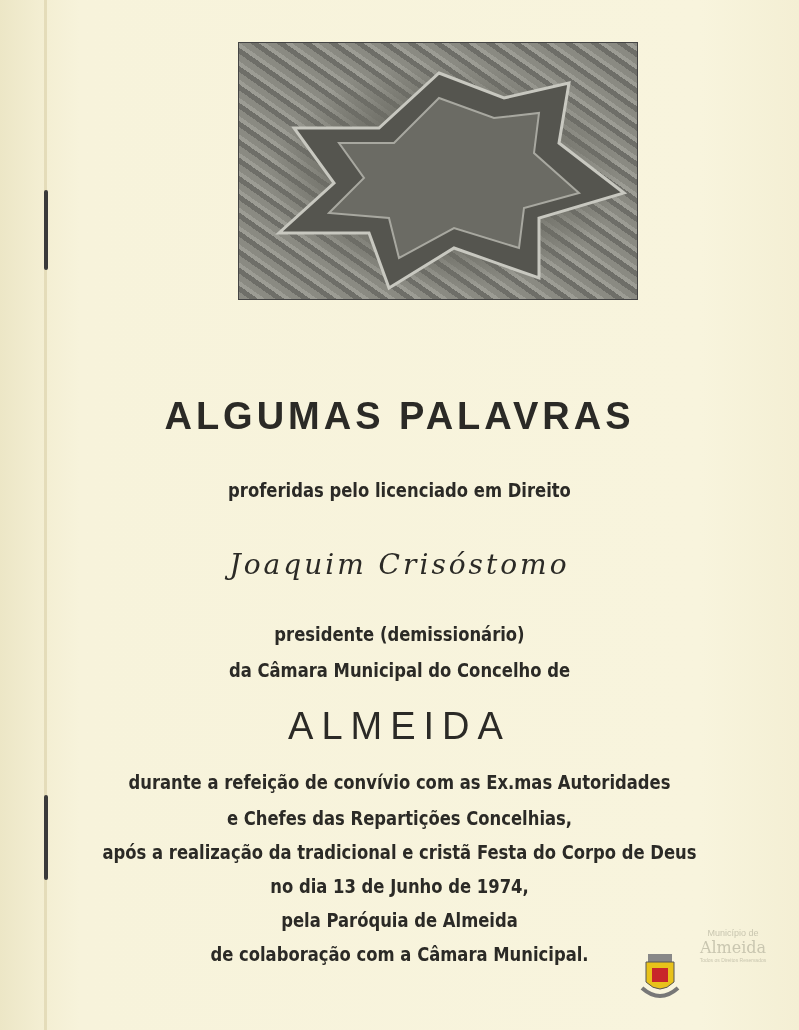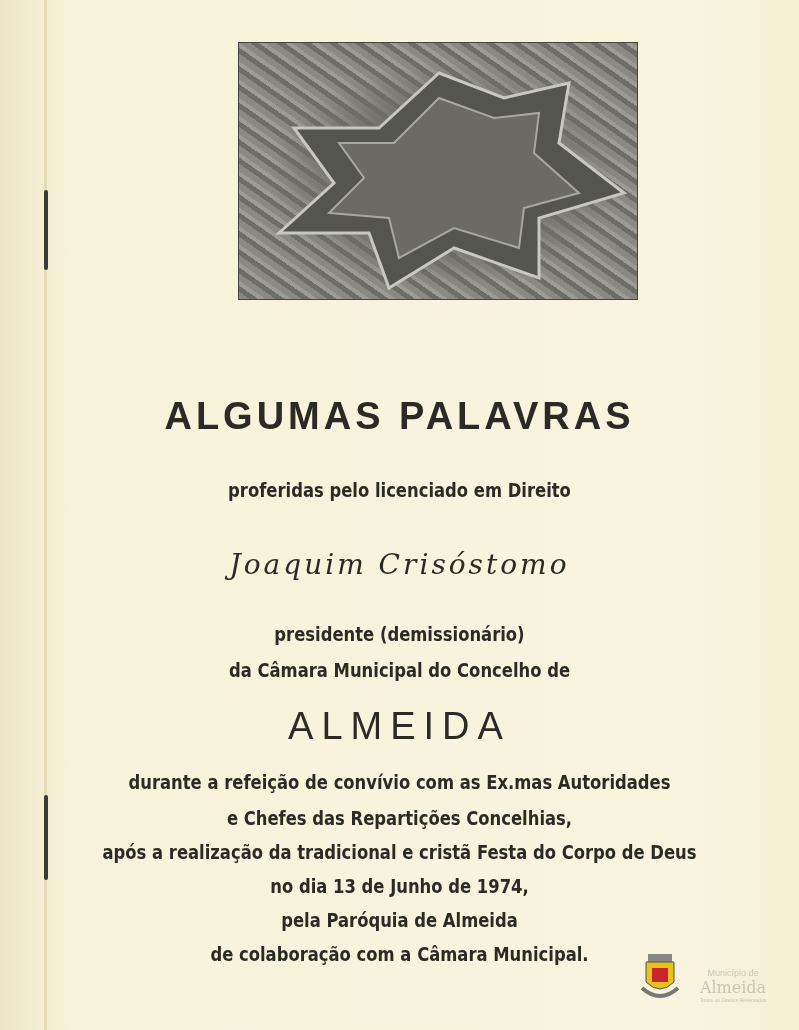--- a/index.html
+++ b/index.html
@@ -11,21 +11,21 @@
       radial-gradient(ellipse at 52% 52%, #6c6c64 0 30%, transparent 60%),
       repeating-linear-gradient(35deg,#8a8a82 0 6px,#6e6e68 6px 11px,#9c9c94 11px 15px),
       #7a7a72; border:1px solid #444; overflow:hidden; }
   .photo svg { position:absolute; inset:0; }
   .center { position:absolute; left:0; width:799px; text-align:center; }
   .title { top:395px; font-size:38px; font-weight:bold; letter-spacing:4px; }
   .sub { font-weight:bold; font-size:20px; font-family:"DejaVu Sans", sans-serif; transform:scaleX(0.82); }
   .script { top:548px; font-family:"DejaVu Serif", serif; font-style:italic; font-size:28px; letter-spacing:3px; }
   .city { top:705px; font-size:38px; letter-spacing:8px; font-weight:normal; }
   .logo { position:absolute; left:638px; top:952px; width:44px; height:50px; }
-  .logo-text { position:absolute; left:698px; top:968px; color:#c9c6b0; font-size:9px; text-align:center; width:70px; }
+  .logo-text { position:absolute; left:698px; top:928px; color:#c9c6b0; font-size:9px; text-align:center; width:70px; }
   .logo-text .big { font-size:16px; font-family:"DejaVu Serif", serif; }
 </style>
 </head>
 <body>
 
 <div class="page">
   <div class="spine"></div>
   <div class="staple" style="top:190px;height:80px"></div>
   <div class="staple" style="top:795px;height:85px"></div>
 

